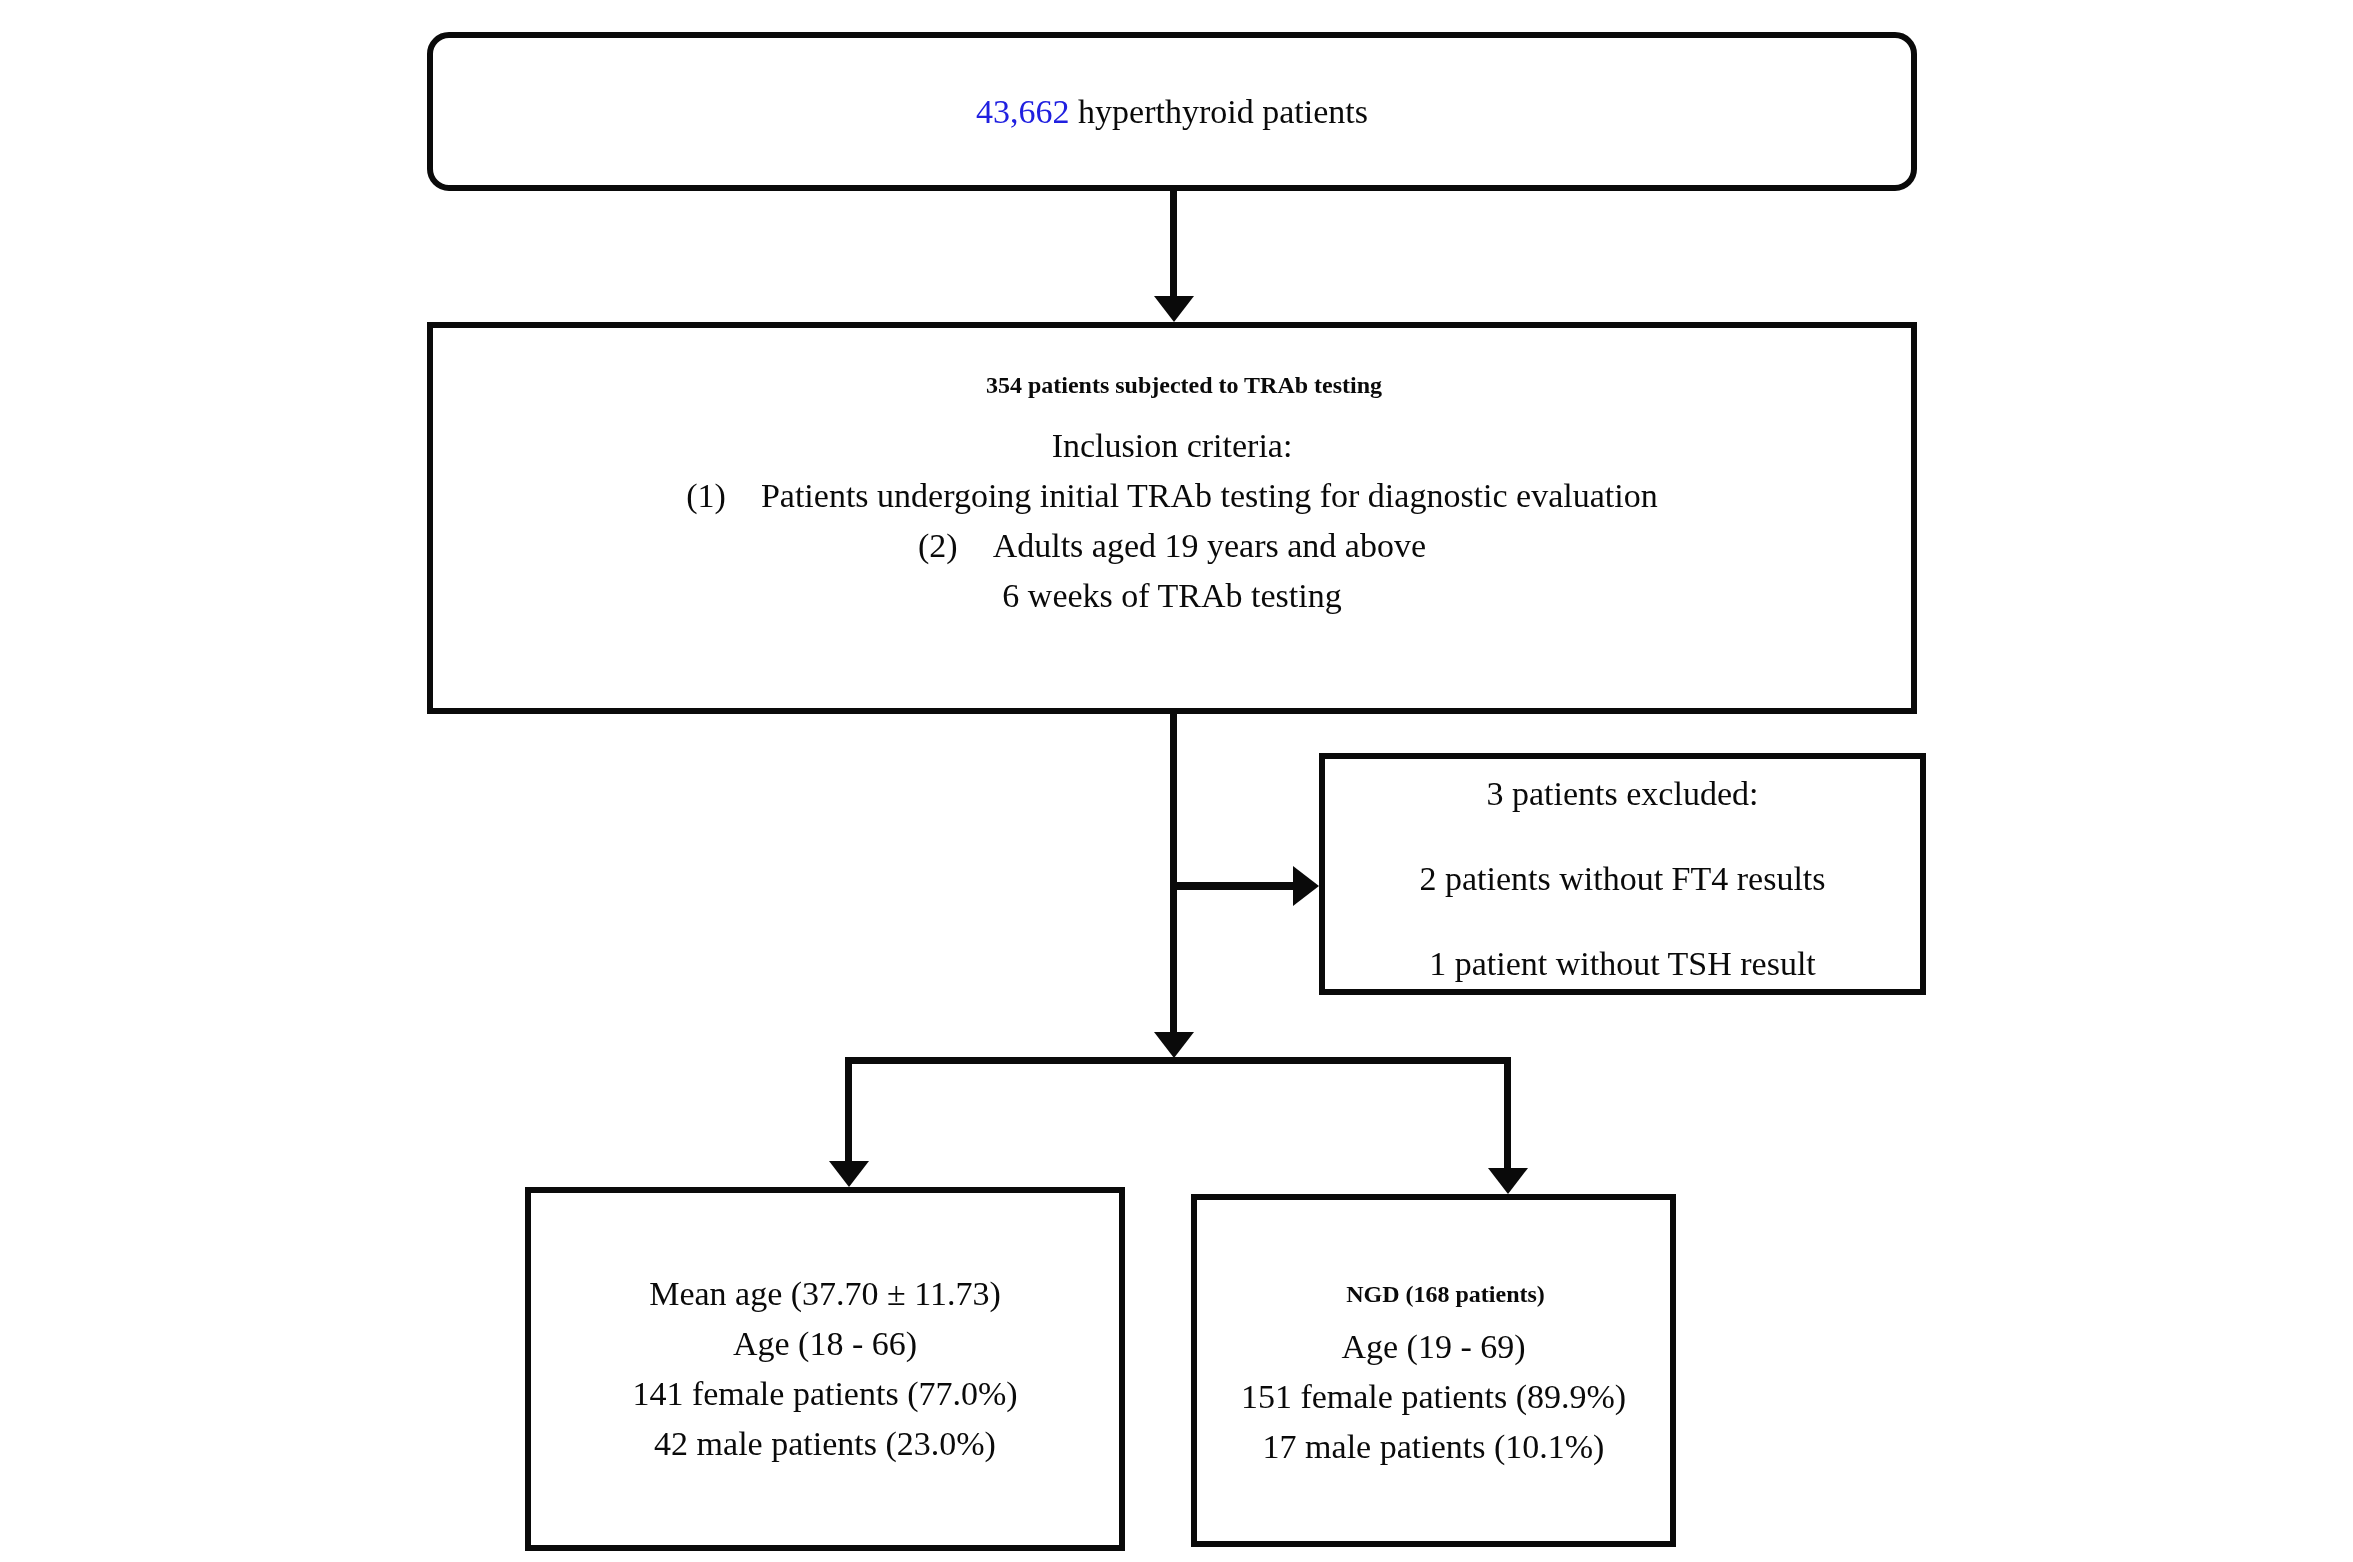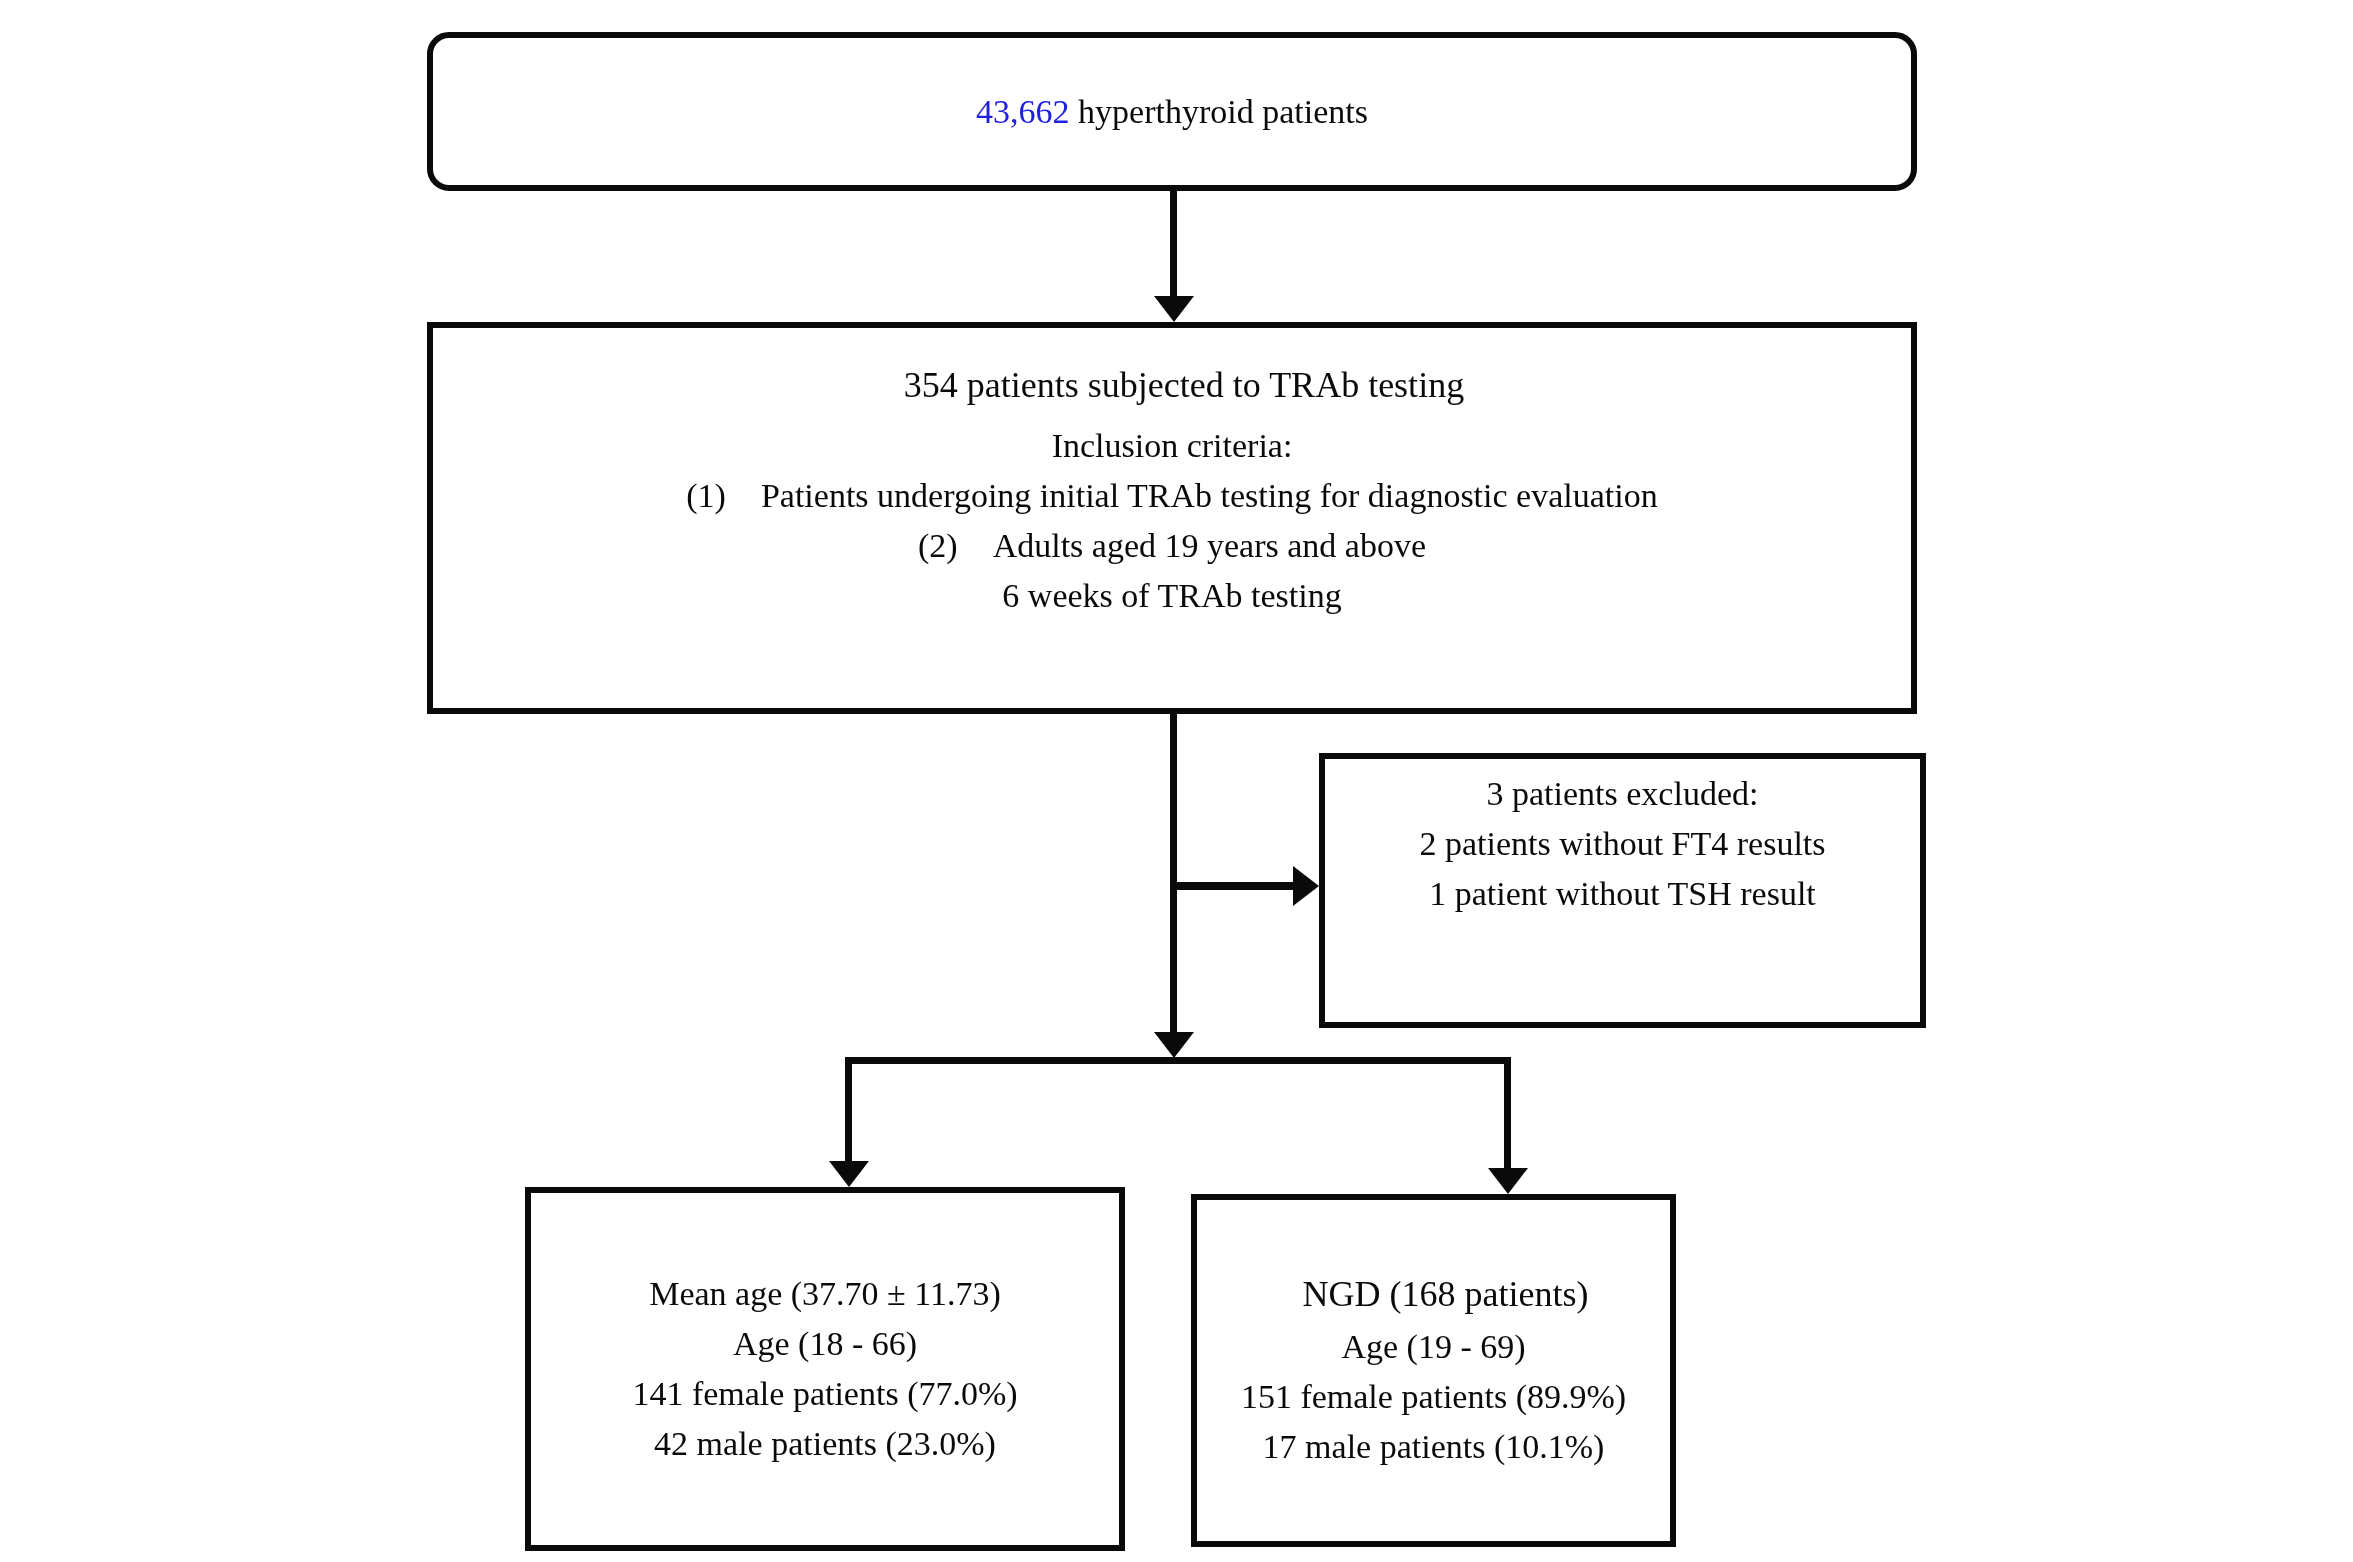--- a/index.html
+++ b/index.html
@@ -28,29 +28,29 @@
     border: 6.6px solid var(--ink);
     background: #fff;
     font-size: 34px;
     line-height: 50px;
     text-align: center;
   }
   .box-top    { left: 427px;  top: 32px;   width: 1490px; height: 159px;
                 display: flex; align-items: center; justify-content: center; border-radius: 22px; }
   .box-criteria { left: 427px; top: 322px; width: 1490px; height: 392px;
                 padding-top: 32px; }
-  .box-excluded { left: 1319px; top: 753px; width: 607px; height: 275px;
-                display: flex; flex-direction: column; justify-content: flex-start;
+  .box-excluded { left: 1319px; top: 753px; width: 607px; height: 242px;
+                display: flex; flex-direction: column; justify-content: space-between;
                 padding-top: 9.6px; box-sizing: border-box; }
   .box-gd     { left: 525px;  top: 1187px; width: 600px; height: 364px;
                 display: flex; flex-direction: column; justify-content: center; }
   .box-ngd    { left: 1191px; top: 1194px; width: 485px; height: 353px;
                 display: flex; flex-direction: column; justify-content: center; }
 
-  .bold-title { font-weight: normal; font-size: 36px; margin-left: 24px; }
+  .bold-title { font-weight: bold; font-size: 24px; margin-left: 24px; }
   .crit-title { margin-bottom: 10.8px; }
   .group-title { margin-bottom: 3.6px; }
   .accent { color: var(--blue); }
   .label-gap { margin-left: 0.25em; }
 
   .crit-text { margin-left: 35px; }
   .crit-num:empty + .crit-text { margin-left: 0; }
 
   
   .conn {

